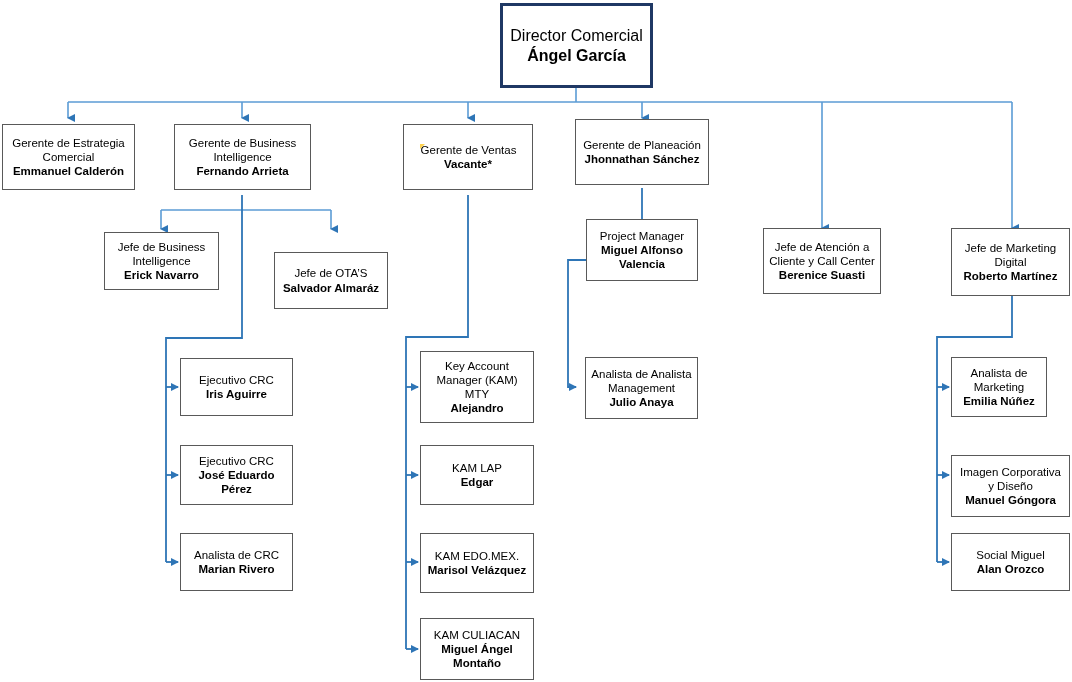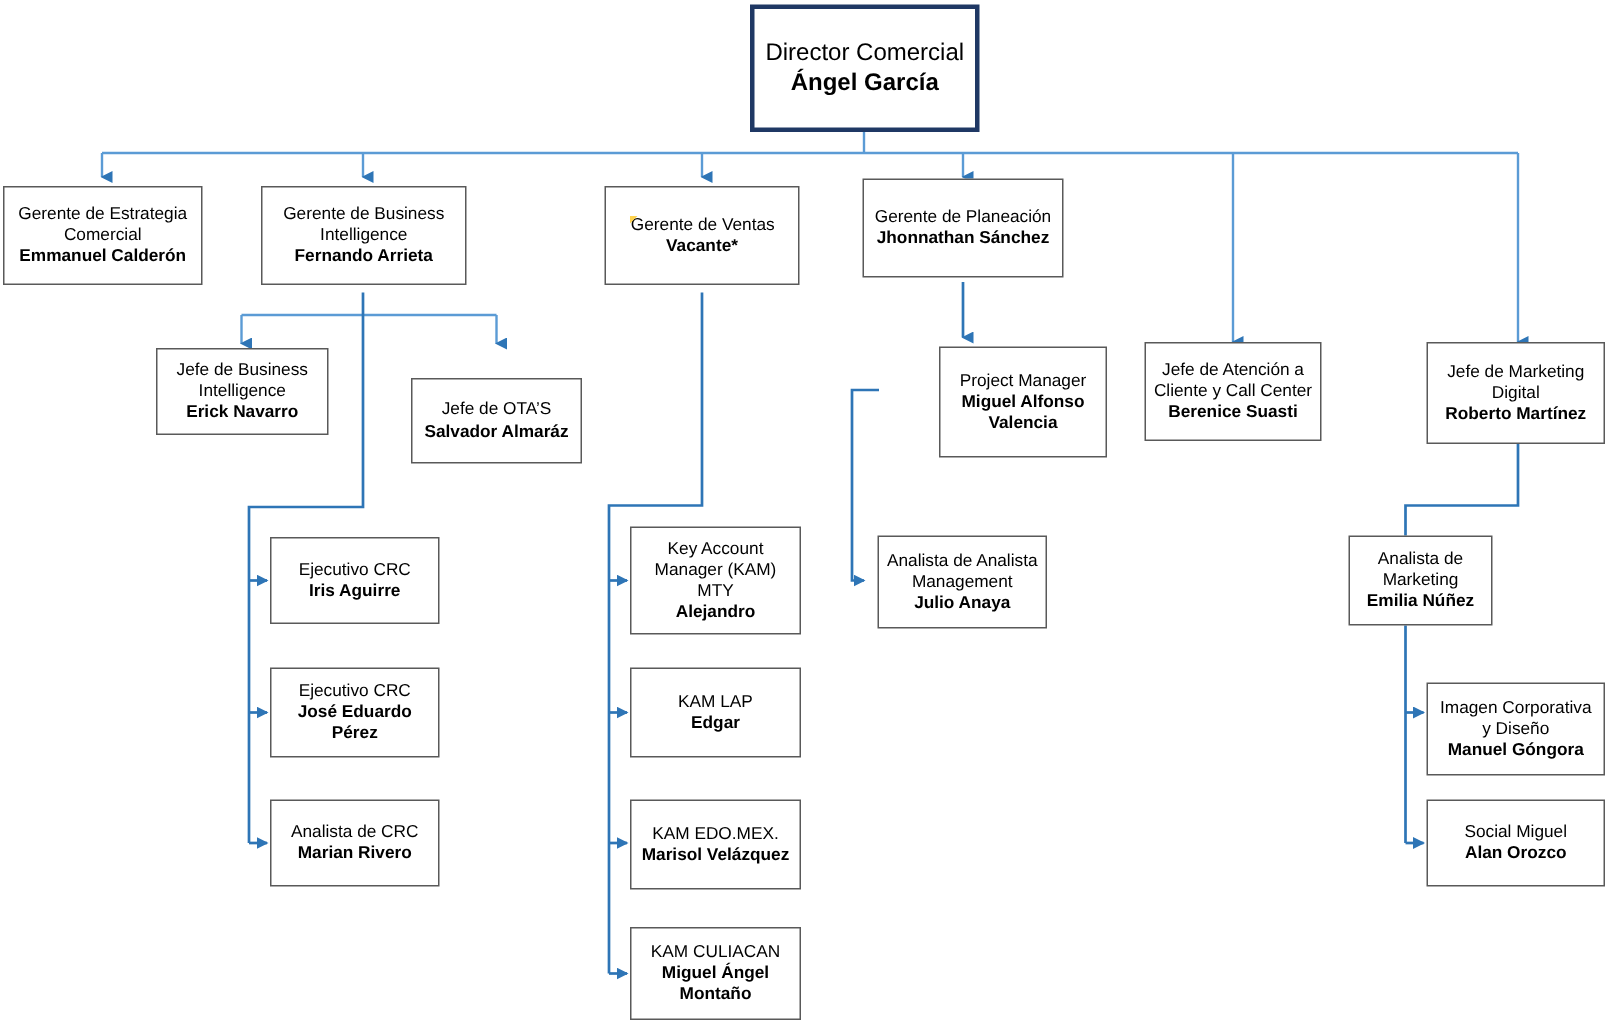--- a/index.html
+++ b/index.html
@@ -169,21 +169,21 @@
     </div>
   </div>
 
   <div class="node" style="left:274px; top:252px; width:114px; height:57px;">
     <div class="node-inner">
       <span class="title-line">Jefe de OTA’S</span>
       <span class="name-line">Salvador Almaráz</span>
     </div>
   </div>
 
-  <div class="node" style="left:586px; top:231px; width:112px; height:74px;margin-left:40px;">
+  <div class="node" style="left:586px; top:219px; width:112px; height:62px;">
     <div class="node-inner">
       <span class="title-line">Project Manager</span>
       <span class="name-line">Miguel Alfonso Valencia</span>
     </div>
   </div>
 
   <div class="node" style="left:763px; top:228px; width:118px; height:66px;">
     <div class="node-inner">
       <span class="title-line">Jefe de Atención a Cliente y Call Center</span>
       <span class="name-line">Berenice Suasti</span>
@@ -246,21 +246,21 @@
     </div>
   </div>
 
   <div class="node" style="left:585px; top:357px; width:113px; height:62px;">
     <div class="node-inner">
       <span class="title-line">Analista de Analista Management</span>
       <span class="name-line">Julio Anaya</span>
     </div>
   </div>
 
-  <div class="node" style="left:899px; top:357px; width:96px; height:60px;">
+  <div class="node" style="left:951px; top:357px; width:96px; height:60px;">
     <div class="node-inner">
       <span class="title-line">Analista de Marketing</span>
       <span class="name-line">Emilia Núñez</span>
     </div>
   </div>
 
   <div class="node" style="left:951px; top:431px; width:119px; height:62px;margin-top:24px;">
     <div class="node-inner">
       <span class="title-line">Imagen Corporativa y Diseño</span>
       <span class="name-line">Manuel Góngora</span>

